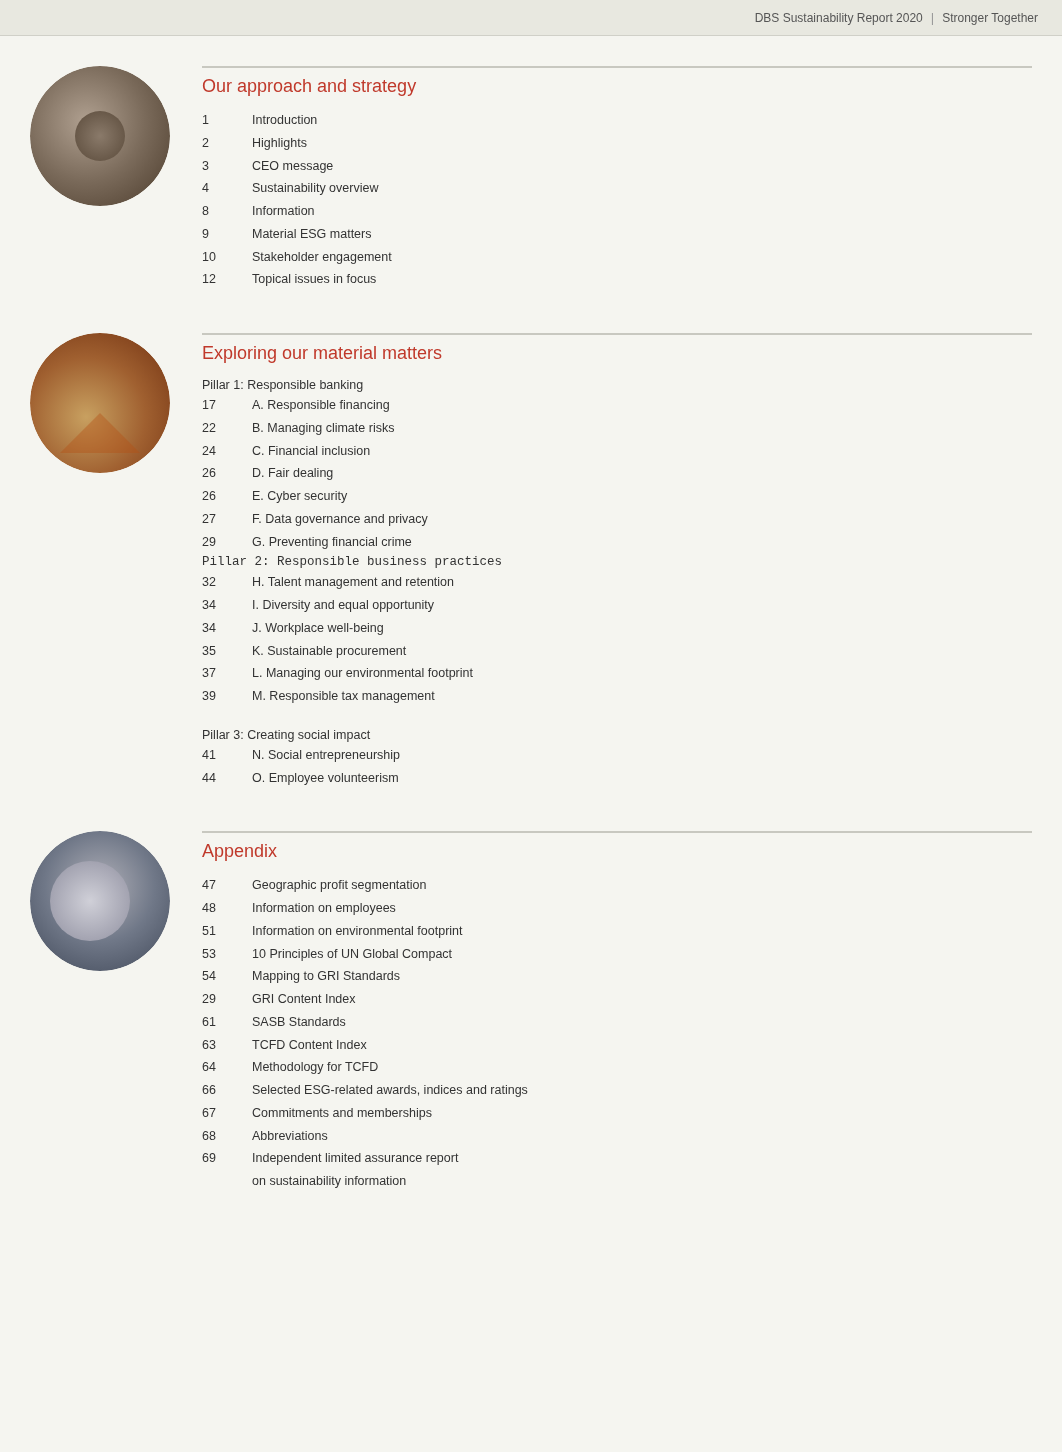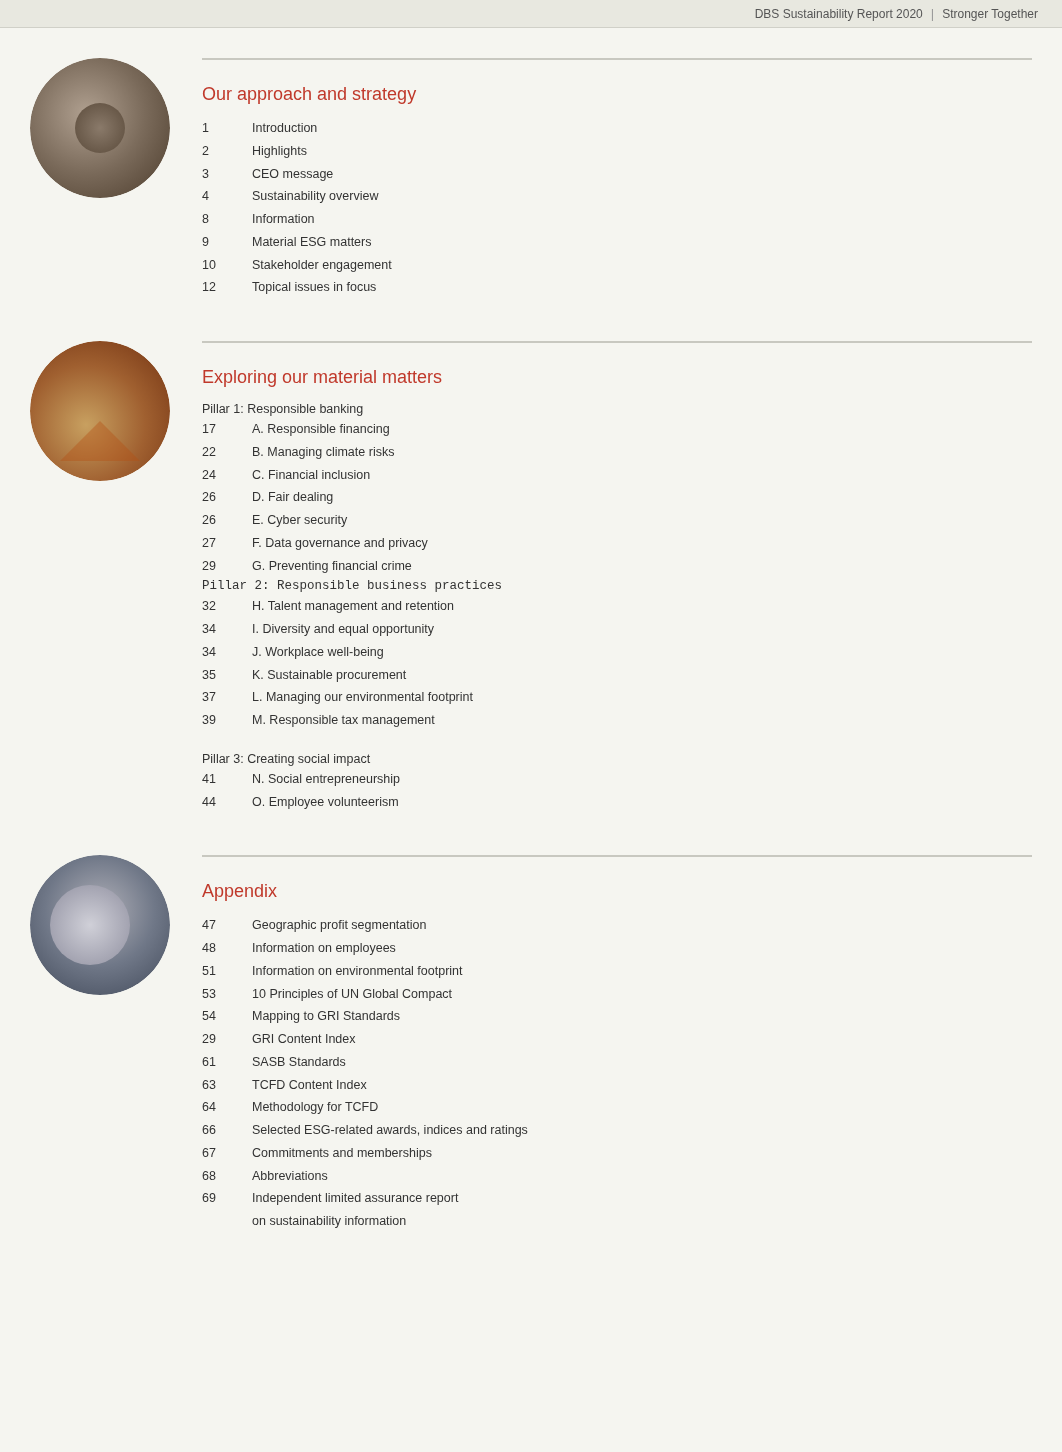--- a/index.html
+++ b/index.html
@@ -9,21 +9,21 @@
       background: #f5f5f0;
       font-family: Arial, Helvetica, sans-serif;
       font-size: 13px;
       color: #333;
     }
 
     
     .header-bar {
       width: 100%;
       background: #e8e8e0;
-      height: 28px;
+      height: 36px;
       display: flex;
       align-items: center;
       justify-content: flex-end;
       padding-right: 24px;
       border-bottom: 1px solid #d0d0c8;
     }
     .header-title {
       font-size: 12px;
       color: #555;
     }
@@ -122,21 +122,21 @@
       width: 80px;
       height: 80px;
       background: radial-gradient(circle, #d0d0d8, #9090a0);
       border-radius: 50%;
     }
 
     
     .section-content {
       flex: 1;
       border-top: 2px solid #c8c8c0;
-      padding-top: 24px;
+      padding-top: 8px;
     }
 
     .section-title {
       font-size: 18px;
       color: #c0392b;
       font-weight: normal;
       margin-bottom: 14px;
     }
 
     

